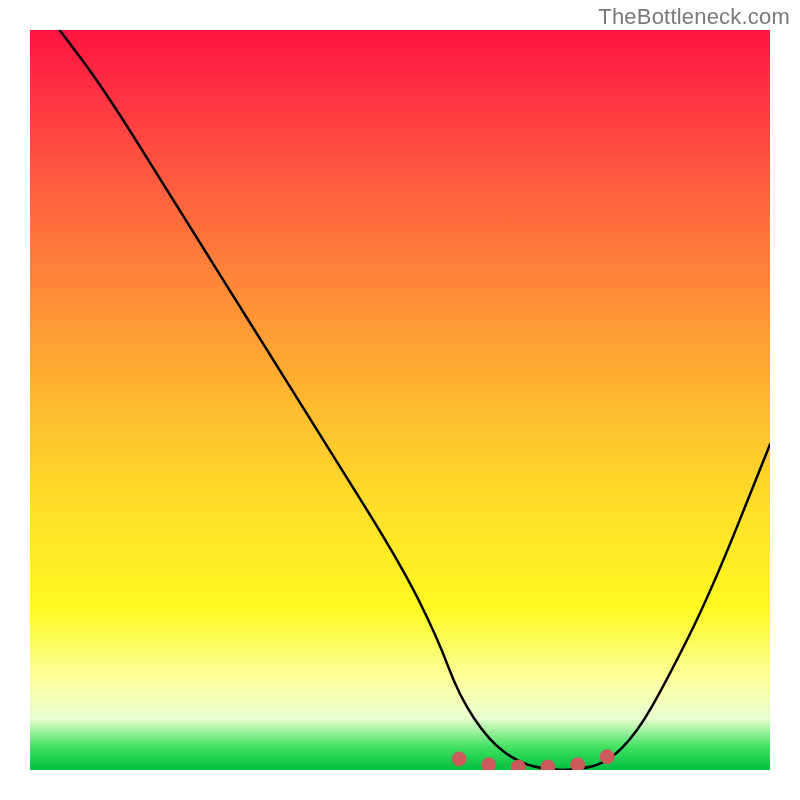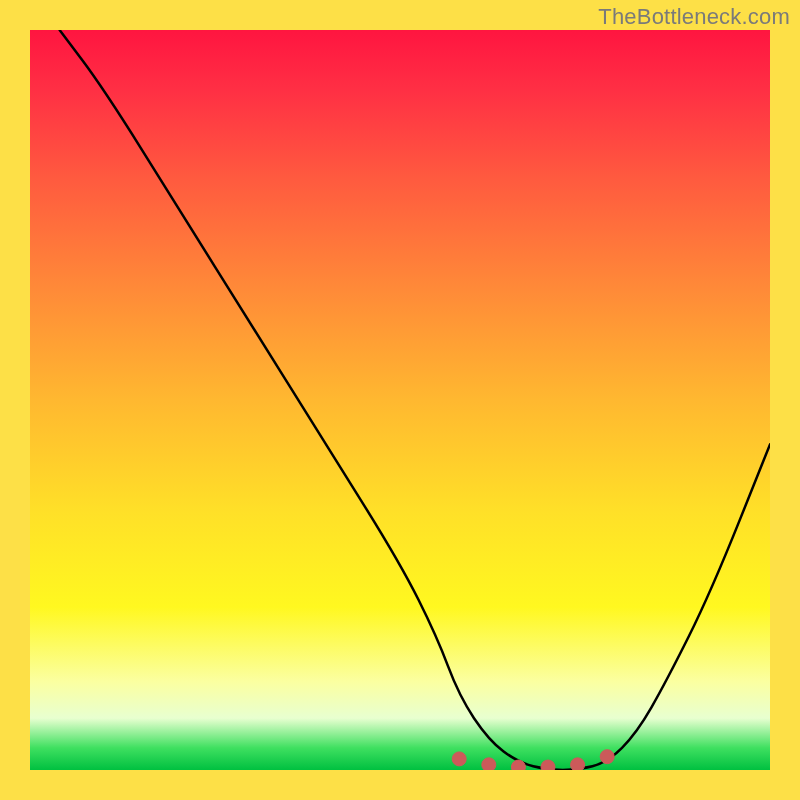--- a/index.html
+++ b/index.html
@@ -8,21 +8,21 @@
     width: 800px;
     height: 800px;
     background: #000;
     overflow: hidden;
     font-family: Arial, Helvetica, sans-serif;
   }
   .frame {
     position: relative;
     width: 800px;
     height: 800px;
-    background: #fde047;
+    background: #ffffff;
   }
   .plot-area {
     position: absolute;
     left: 30px;
     top: 30px;
     width: 740px;
     height: 740px;
     
     background: linear-gradient(
       to bottom,

